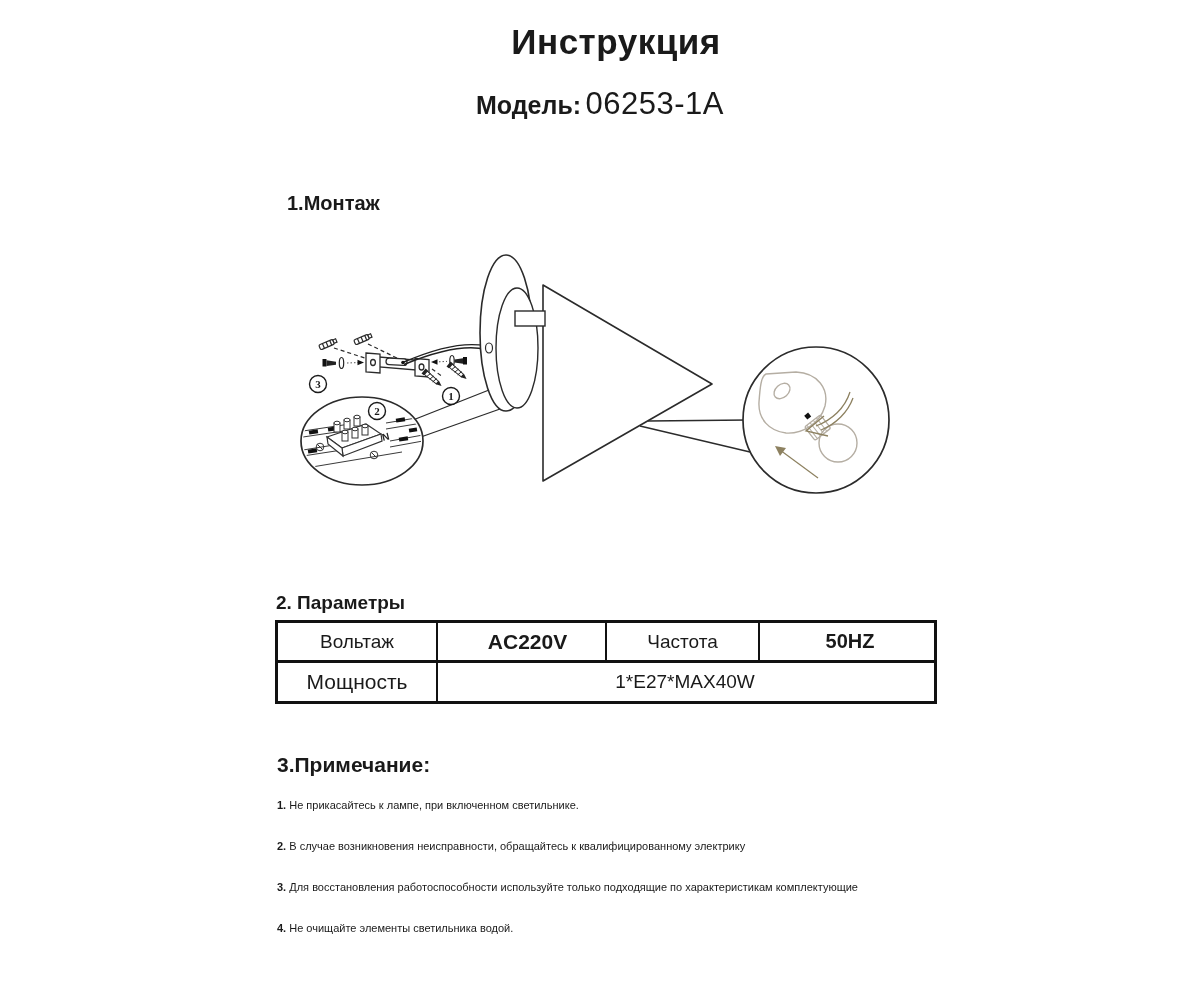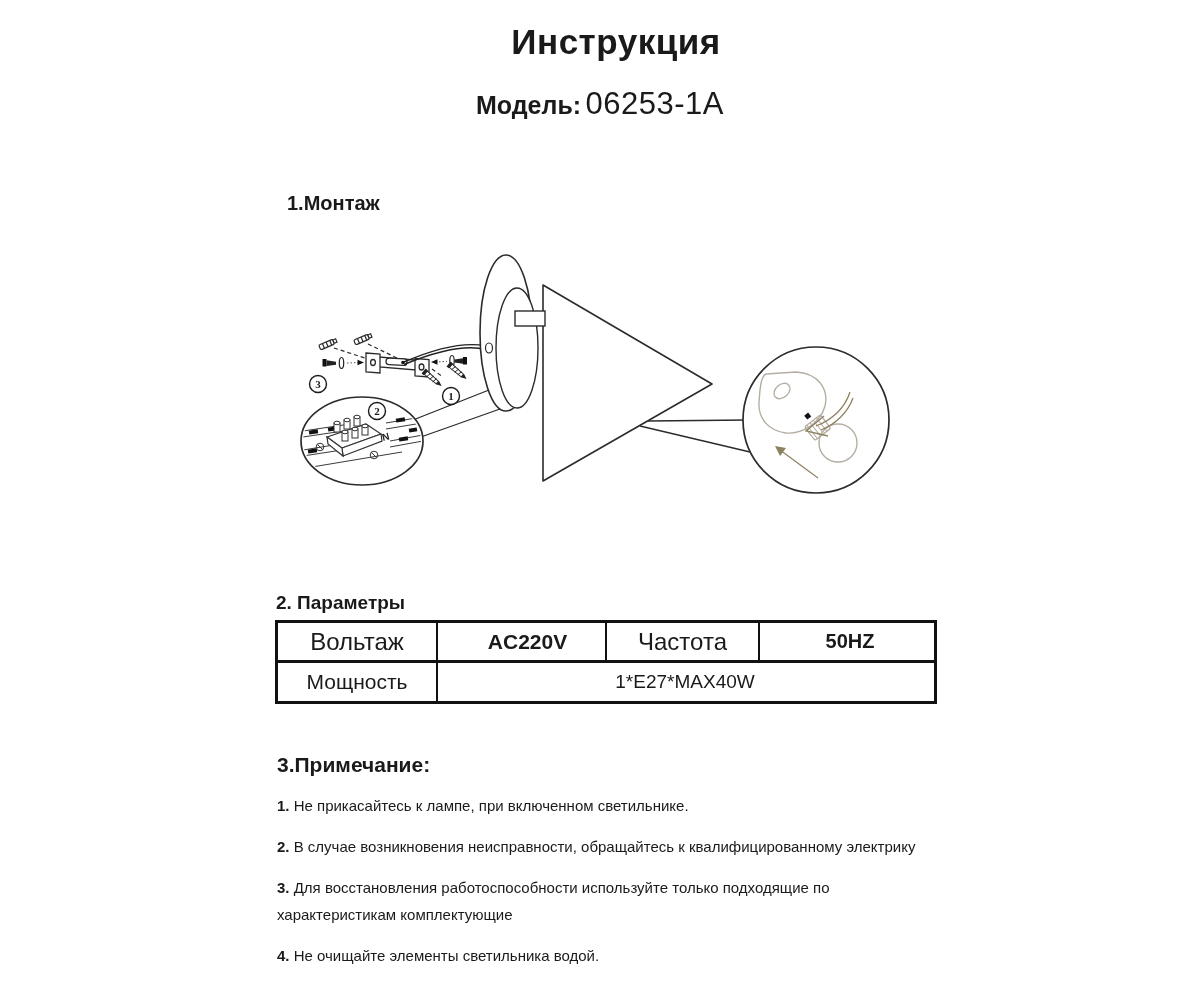--- a/index.html
+++ b/index.html
@@ -17,27 +17,27 @@
   
   .params-table{left:275px;top:620px;width:662px;border:3px solid #111;box-sizing:border-box;}
   .tr{display:flex;}
   .tr.r1{border-bottom:3px solid #111;}
   .td{display:flex;align-items:center;justify-content:center;box-sizing:border-box;border-right:2px solid #111;}
   .td:last-child{border-right:none;}
   .r1 .td{height:37px;}
   .r2 .td{height:38px;}
   .c1{width:160px;} .c2{width:169px;padding-left:12px;} .c3{width:153px;} .c4{width:172px;padding-left:8px;}
   .r2 .c1{width:160px;} .r2 .cspan{width:494px;}
-  .t-label{font-size:24px;}
+  .t-label{font-size:19px;}
   .t-label-big{font-size:21px;}
   .t-bold{font-size:20px;font-weight:bold;}
   .t-val{font-size:19px;}
   
   .notes{left:277px;top:792px;width:668px;}
-  .note{font-size:15px;line-height:27px;margin:0 0 14px 0;}
+  .note{font-size:11px;line-height:27px;margin:0 0 14px 0;}
   .note .num{font-weight:bold;}
   
   .fig{left:285px;top:240px;width:620px;height:265px;}
 </style>
 </head>
 <body>
 
 <div class="abs doc-title">Инструкция</div>
 <div class="abs model-line">
   <span class="model-label">Модель:</span>

